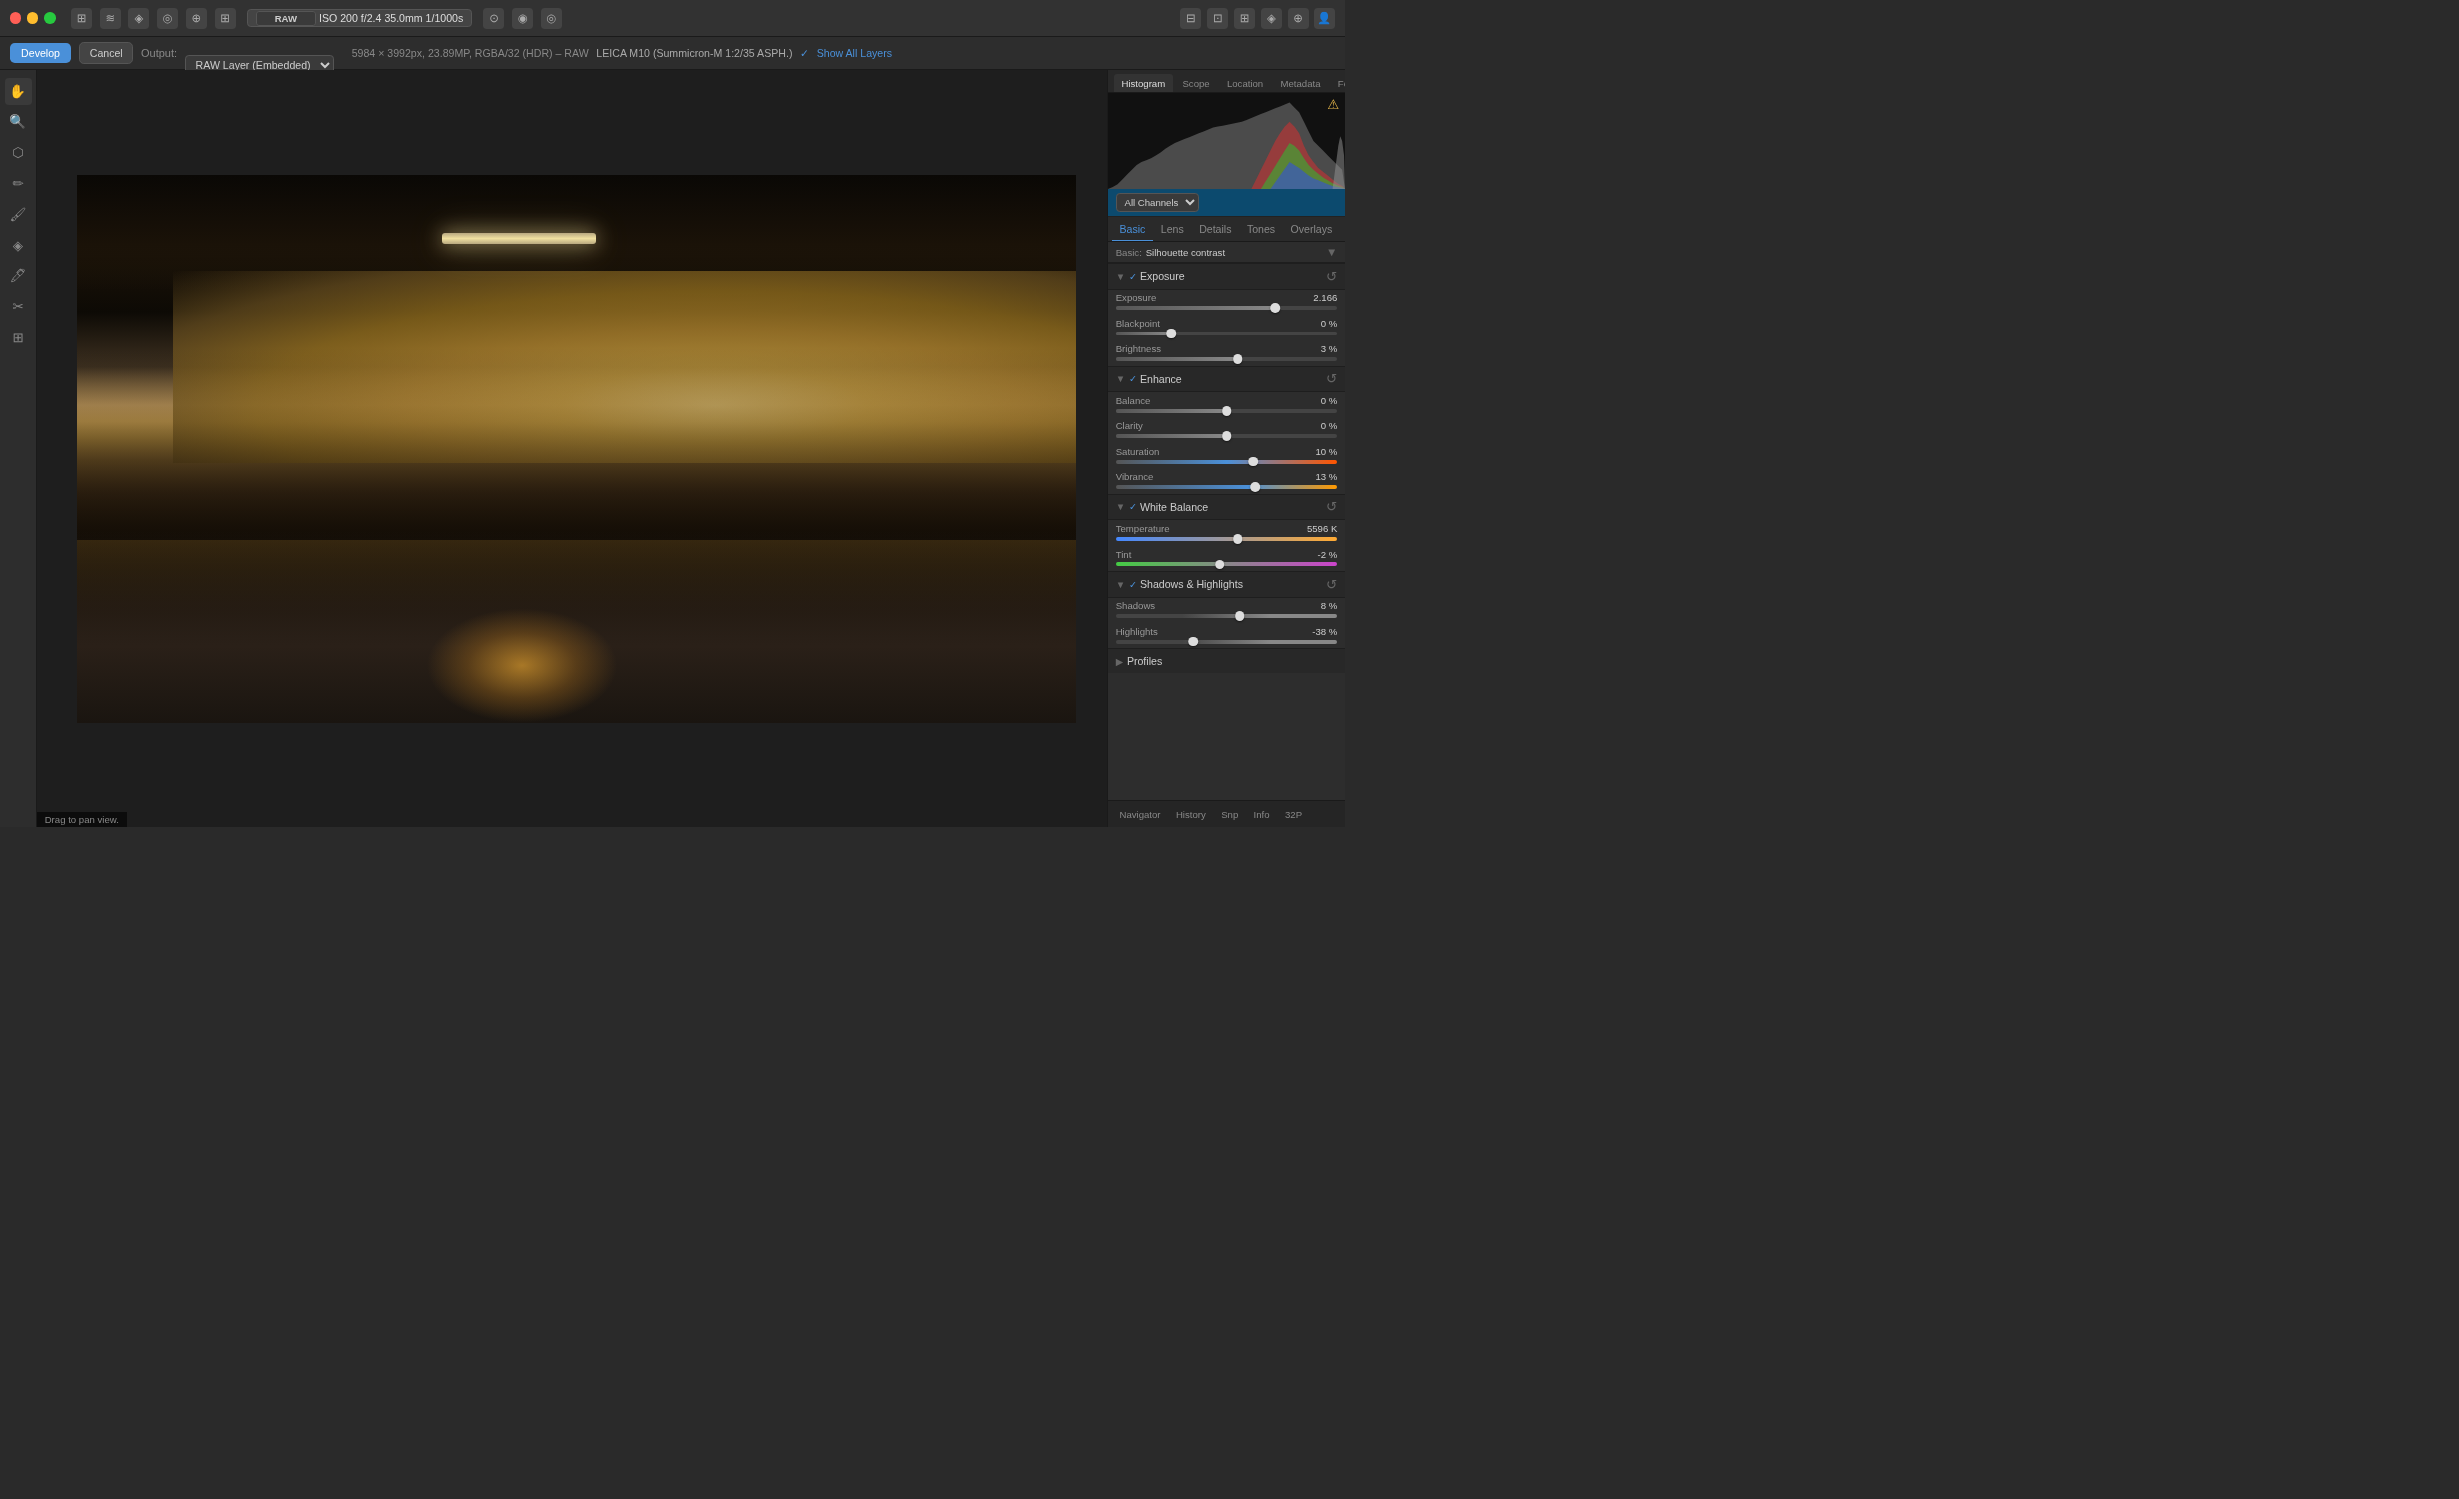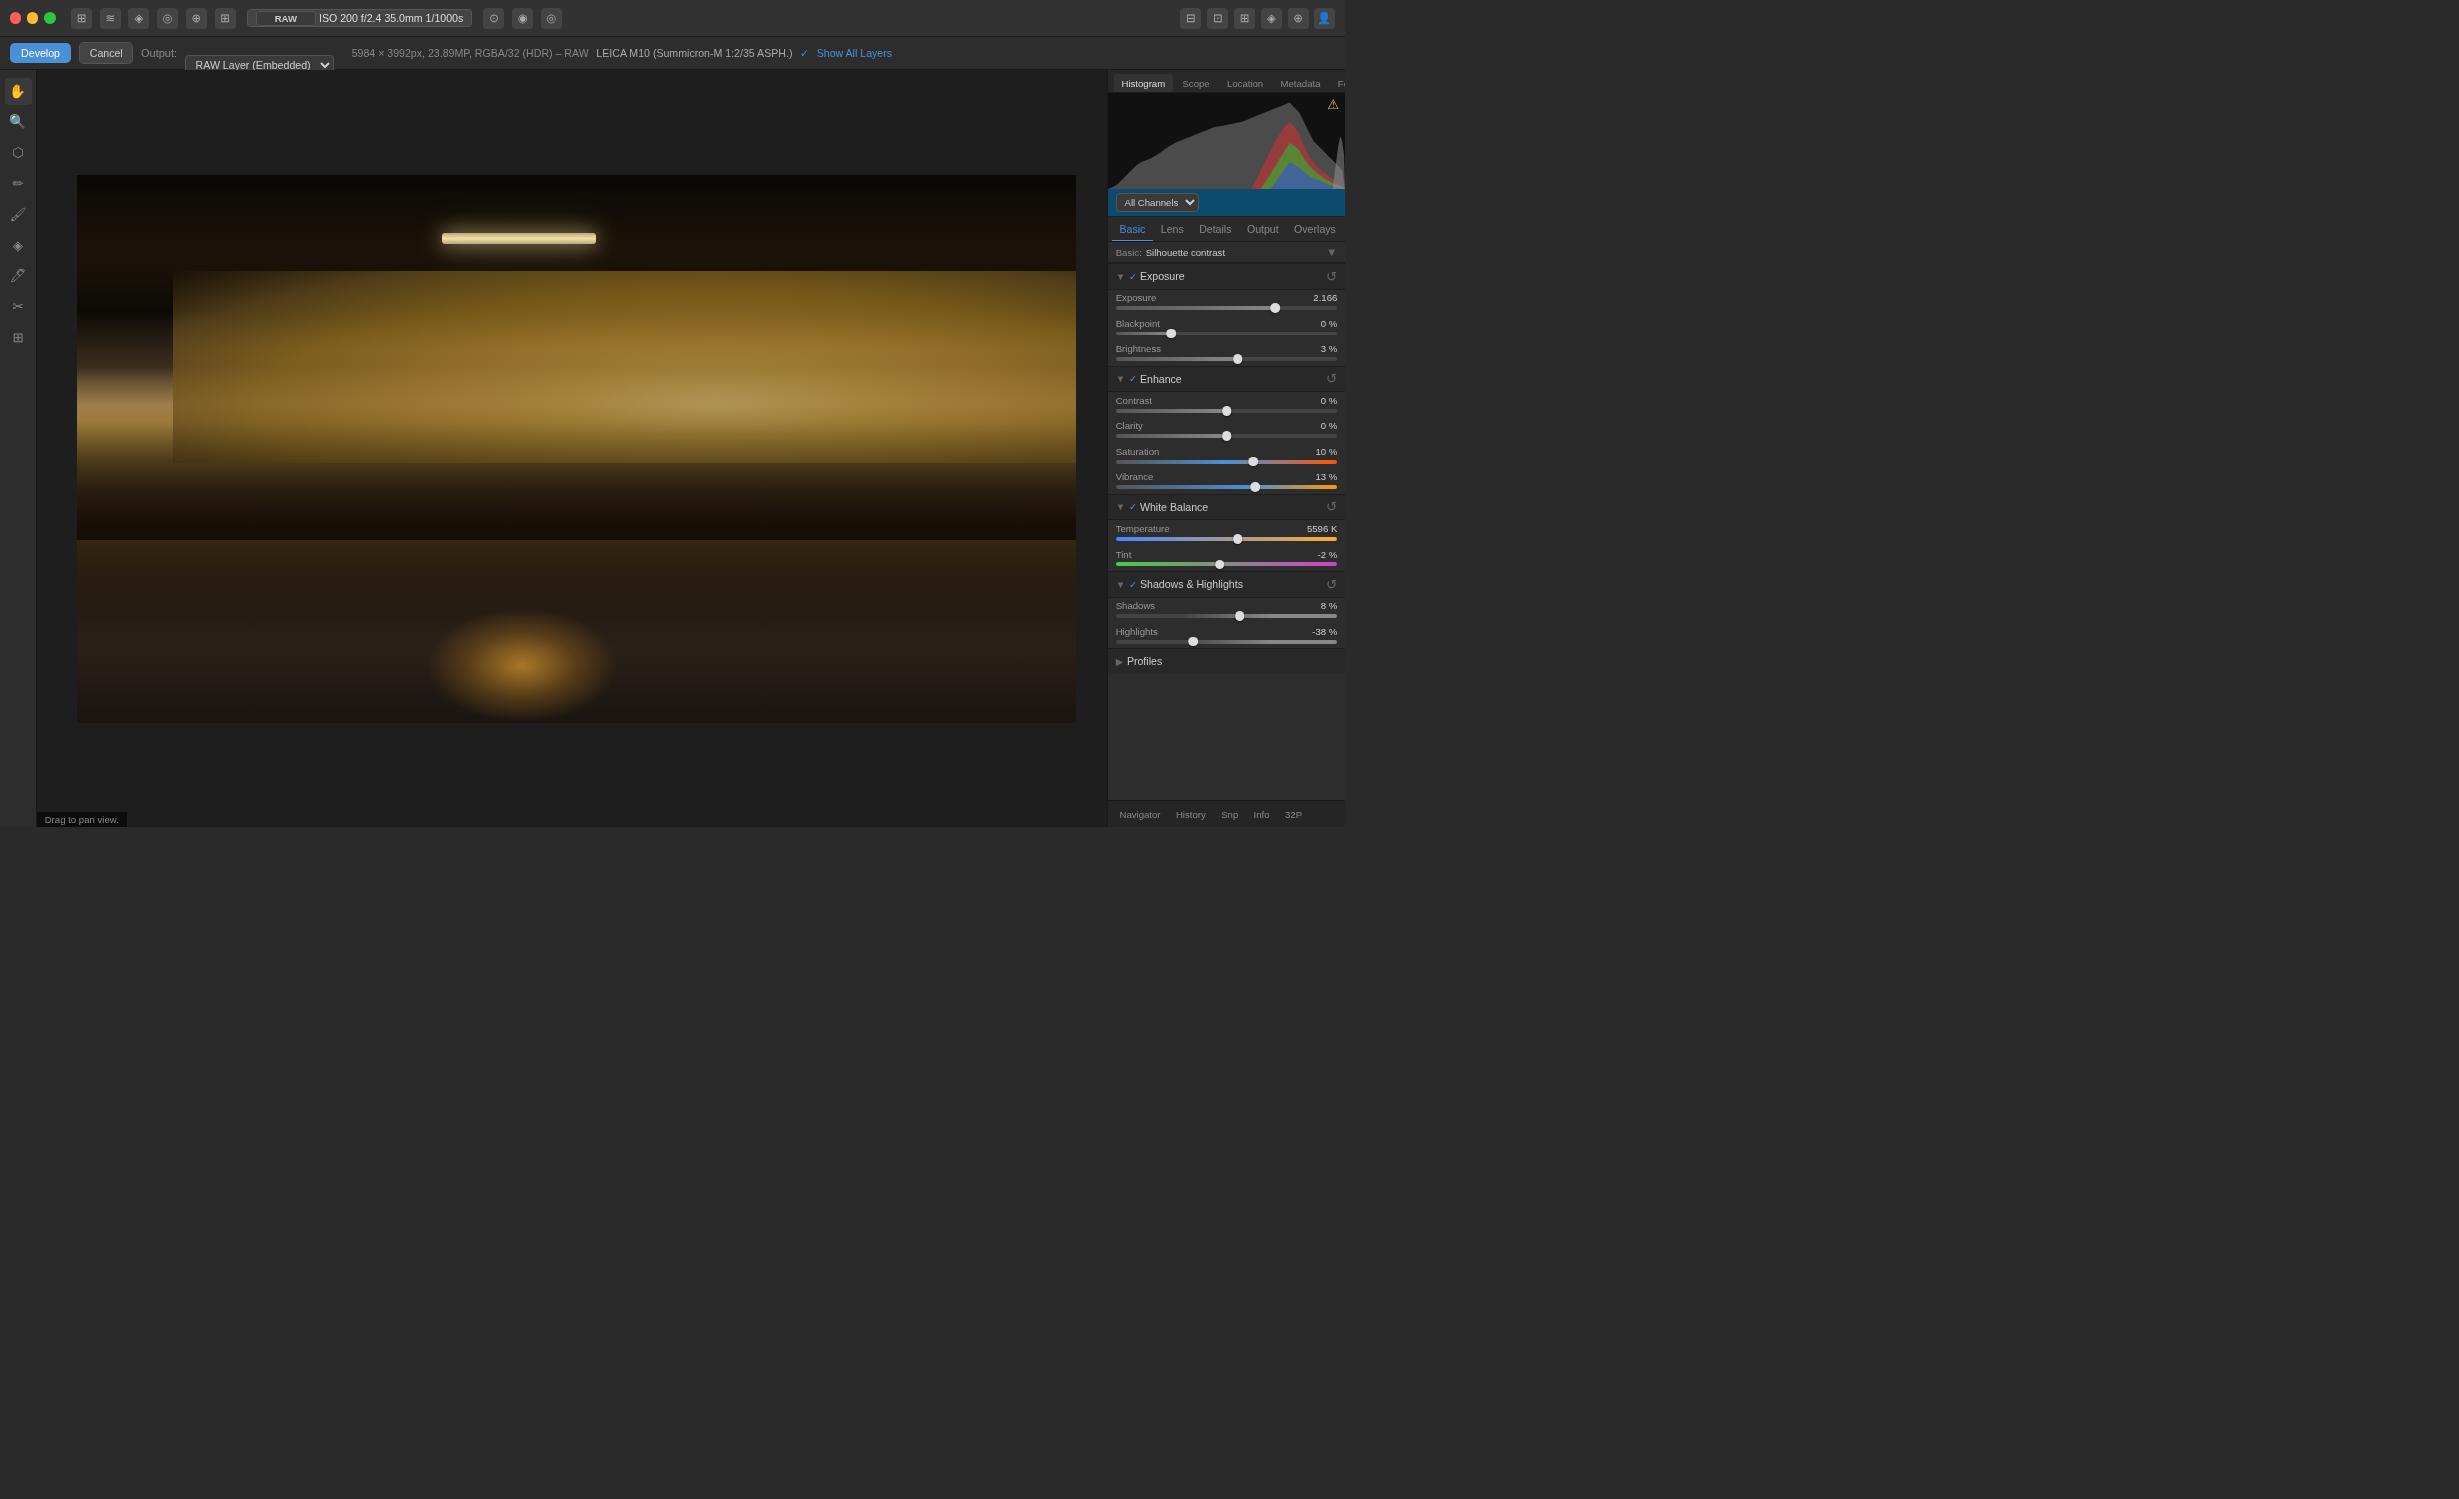--- a/index.html
+++ b/index.html
@@ -553,21 +553,21 @@
     <div class="channels-bar">
       <select class="channels-select">
         <option>All Channels</option>
       </select>
     </div>
 
     <div class="sub-tabs">
       <div class="sub-tab active">Basic</div>
       <div class="sub-tab">Lens</div>
       <div class="sub-tab">Details</div>
-      <div class="sub-tab">Output</div>
+      <div class="sub-tab">Tones</div>
       <div class="sub-tab">Overlays</div>
       <div class="sub-tab-menu">≡</div>
     </div>
 
     <div class="preset-bar">
       <span class="preset-label">Basic:</span>
       <span class="preset-value">Silhouette contrast</span>
       <span class="preset-select-btn">▼</span>
     </div>
 
@@ -615,21 +615,21 @@
 
       <div class="section-header">
         <span class="section-chevron">▼</span>
         <span class="section-check">✓</span>
         <span class="section-title">Enhance</span>
         <span class="section-reset">↺</span>
       </div>
 
       <div class="slider-row">
         <div class="slider-label-row">
-          <span class="slider-label">Contrast</span>
+          <span class="slider-label">Balance</span>
           <span class="slider-value">0 %</span>
         </div>
         <div class="slider-track">
           <div class="slider-fill" style="left:0; width:50%; background: linear-gradient(to right, #555, #888);"></div>
           <div class="slider-thumb" style="left:50%;"></div>
         </div>
       </div>
 
       <div class="slider-row">
         <div class="slider-label-row">

